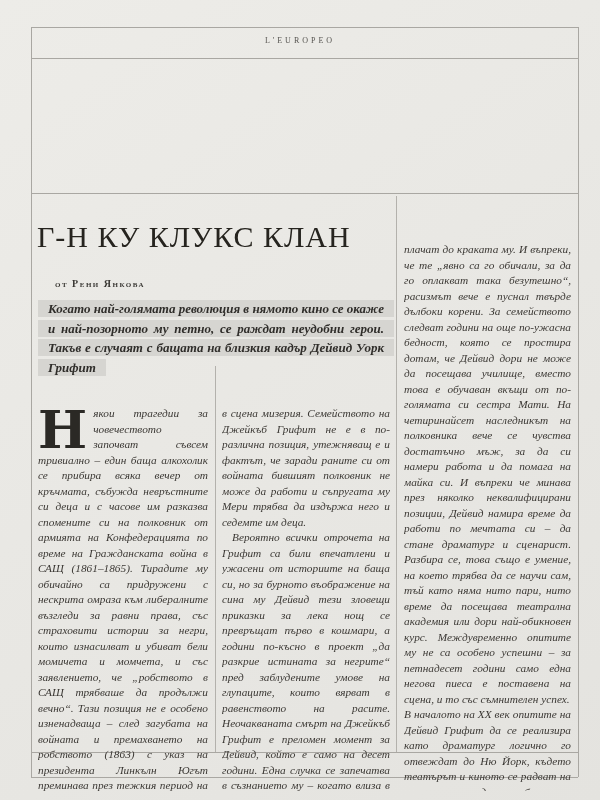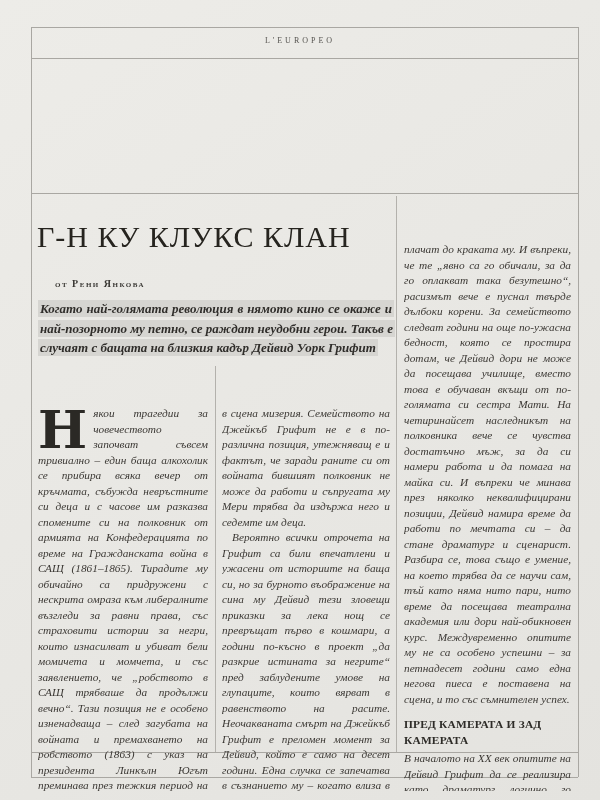--- a/index.html
+++ b/index.html
@@ -40,21 +40,21 @@
     letter-spacing:1.5px; color:#3a3834;margin-left:16px;
   }
   .lede {
     position:absolute; left:38px; top:299px; width:356px;
     font-size:13px; line-height:19.5px; font-weight:bold; font-style:italic;
     color:#2f2d2a; text-align:justify;
   }
   .lede .hl {
     background:#d6d5d1;
     -webkit-box-decoration-break:clone; box-decoration-break:clone;
-    padding:1px 2px;
+    padding:1px 10px;
   }
   .col {
     position:absolute; overflow:hidden;
     font-size:11.3px; line-height:15.5px; font-style:italic;
     text-align:justify; color:#3b3834;margin-top:40px;
   }
   .col p { margin:0; }
   .col p.indent { text-indent:10px; }
   .col1 { left:38px;  top:366px; width:170px; height:385px; }
   .col2 { left:222px; top:366px; width:168px; height:385px; }
@@ -101,18 +101,17 @@
     <p><span class="dropcap">Н</span><span>якои трагедии за човечеството започват съвсем тривиално – един баща алкохолик се прибира всяка вечер от кръчмата, събужда невръстните си деца и с часове им разказва спомените си на полковник от армията на Конфедерацията по време на Гражданската война в САЩ (1861–1865). Тирадите му обичайно са придружени с нескрита омраза към либералните възгледи за равни права, със страховити истории за негри, които изнасилват и убиват бели момичета и момчета, и със заявлението, че „робството в САЩ трябваше да продължи вечно“. Тази позиция не е особено изненадваща – след загубата на войната и премахването на робството (1863) с указ на президента Линкълн Югът преминава през тежкия период на Реконструкцията. Много семейства са разорени, загубват земята и парите си и изпадат</span></p>
   </div>
 
   <div class="col col2">
     <p>в сцена мизерия. Семейството на Джейкъб Грифит не е в по-различна позиция, утежняващ е и фактът, че заради раните си от войната бившият полковник не може да работи и съпругата му Мери трябва да издържа него и седемте им деца.</p>
     <p class="indent">Вероятно всички отрочета на Грифит са били впечатлени и ужасени от историите на баща си, но за бурното въображение на сина му Дейвид тези зловещи приказки за лека нощ се превръщат първо в кошмари, а години по-късно в проект „да разкрие истината за негрите“ пред заблудените умове на глупаците, които вярват в равенството на расите. Неочакваната смърт на Джейкъб Грифит е преломен момент за Дейвид, който е само на десет години. Една случка се запечатва в съзнанието му – когато влиза в спалнята на мъртвия си баща, за да се сбогува с него, вижда трима негри да</p>
   </div>
 
   <div class="col col3">
     <p>плачат до краката му. И въпреки, че те „явно са го обичали, за да го оплакват така безутешно“, расизмът вече е пуснал твърде дълбоки корени. За семейството следват години на още по-ужасна бедност, която се простира дотам, че Дейвид дори не може да посещава училище, вместо това е обучаван вкъщи от по-голямата си сестра Мати. На четиринайсет наследникът на полковника вече се чувства достатъчно мъж, за да си намери работа и да помага на майка си. И въпреки че минава през няколко неквалифицирани позиции, Дейвид намира време да работи по мечтата си – да стане драматург и сценарист. Разбира се, това също е умение, на което трябва да се научи сам, тъй като няма нито пари, нито време да посещава театрална академия или дори най-обикновен курс. Междувременно опитите му не са особено успешни – за петнадесет години само една негова пиеса е поставена на сцена, и то със съмнителен успех.</p>
-    <h2 class="section-heading">ПРЕД КАМЕРАТА И ЗАД КАМЕРАТА</h2>
     <p>В началото на XX век опитите на Дейвид Грифит да се реализира като драматург логично го отвеждат до Ню Йорк, където театърът и киното се радват на значителен подем и бързо се превръщат в достъпни раз-</p>
   </div>
 
 
 </div>
 
 </body></html>

